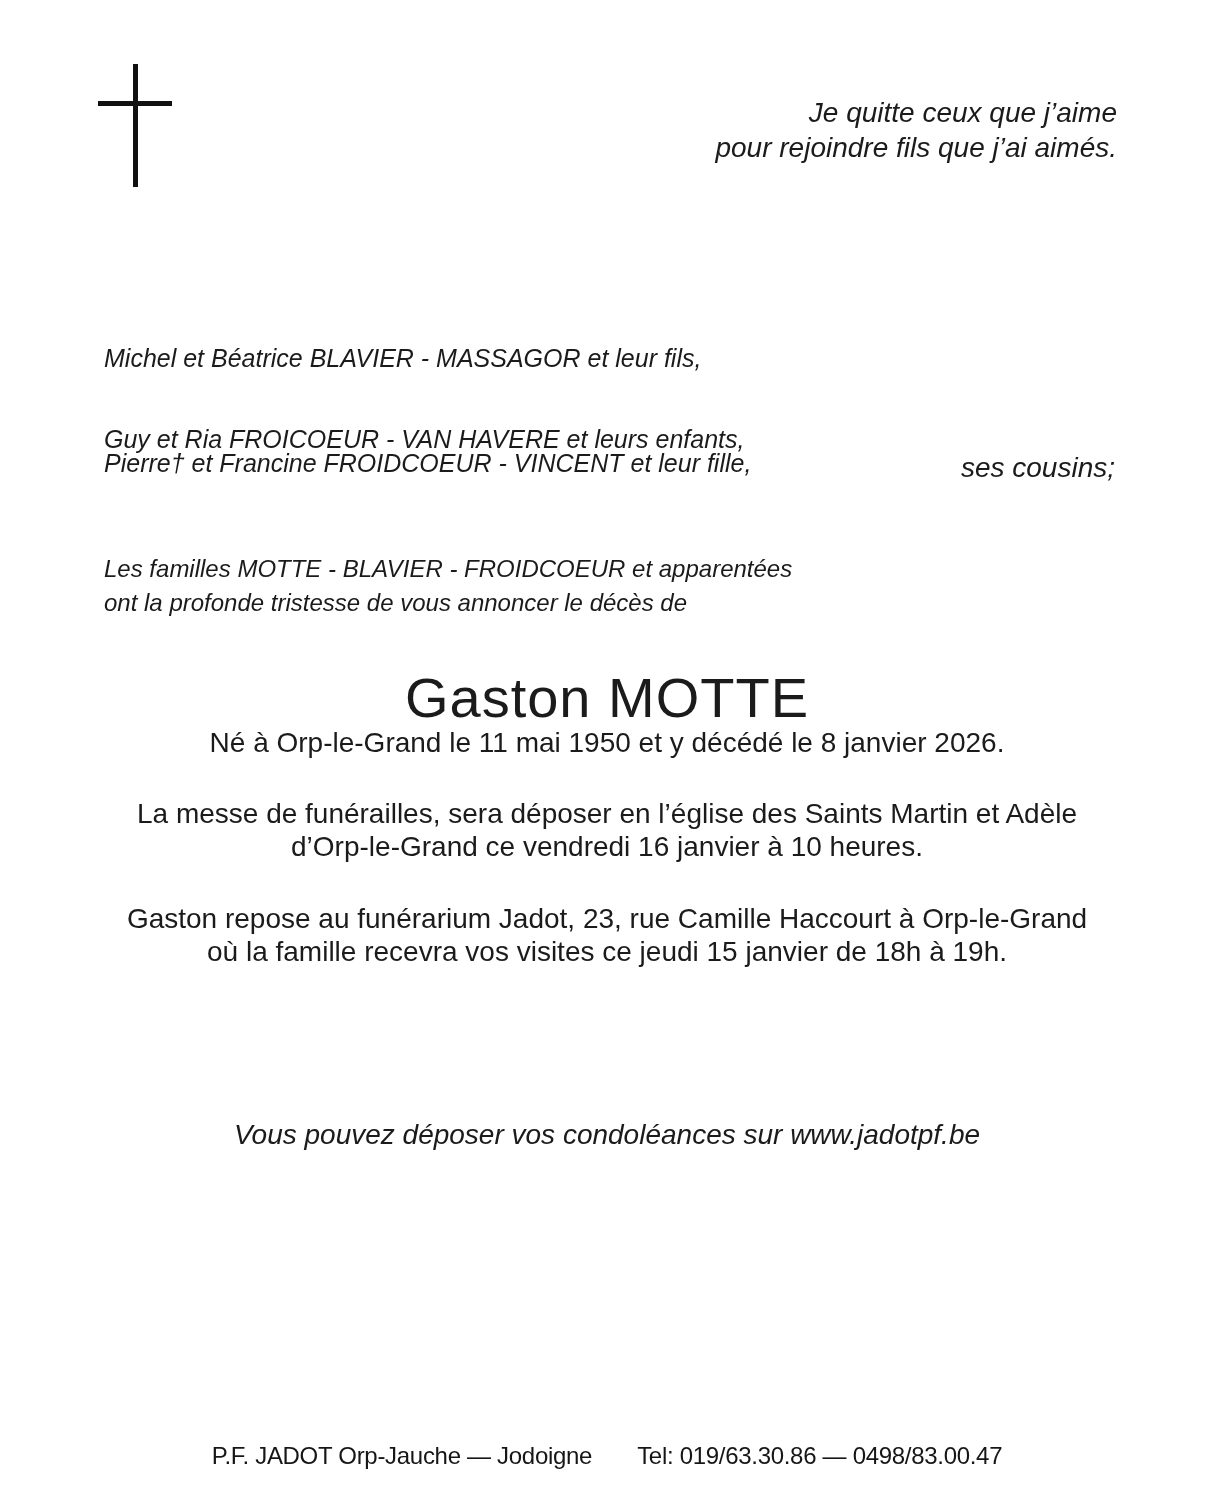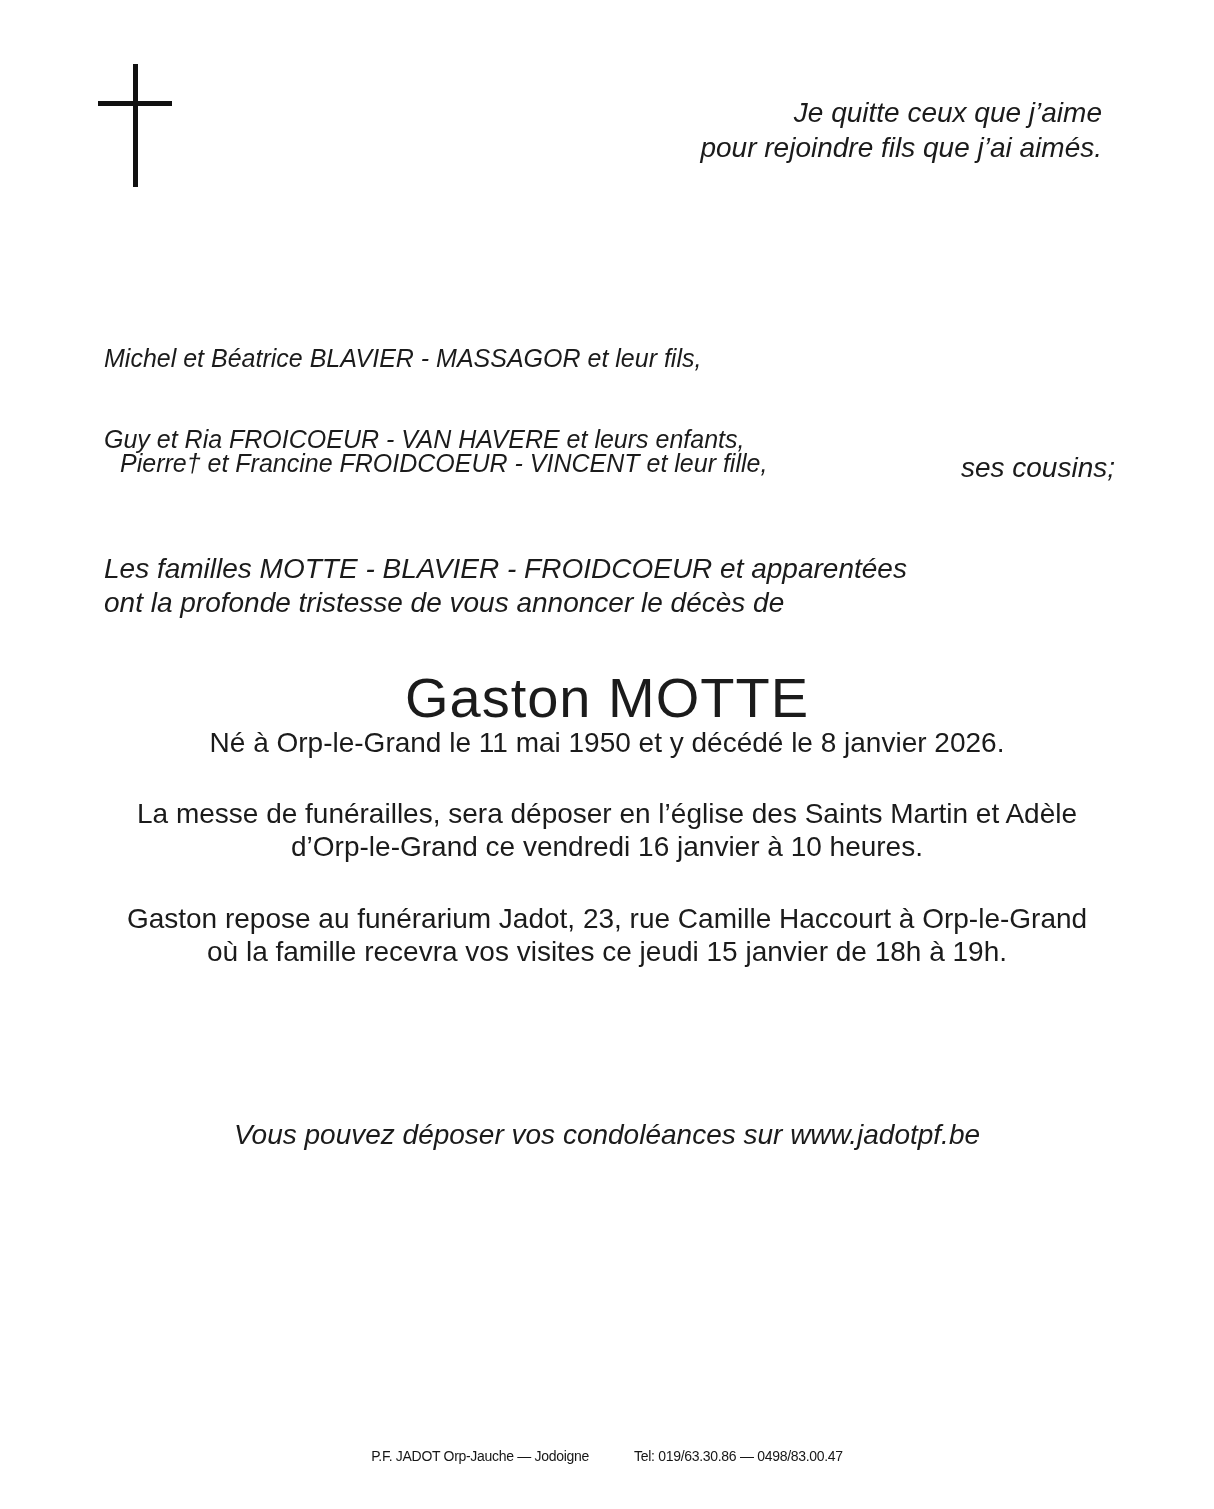--- a/index.html
+++ b/index.html
@@ -16,53 +16,53 @@
   }
   .abs { position: absolute; }
 
   
   .cross { left: 98px; top: 64px; width: 74px; height: 123px; }
   .cross .vbar { position: absolute; left: 35px; top: 0; width: 5px; height: 123px; background: #111; }
   .cross .hbar { position: absolute; left: 0; top: 37px; width: 74px; height: 5px; background: #111; }
 
   
   .quote {
-    right: 112px; top: 95px;
+    right: 97px; top: 95px;
     text-align: right;
     font-style: italic;
     font-size: 28px;
     line-height: 35px;
     white-space: nowrap;
     margin-left: 12px;
   }
 
   
   .rel-line {
     left: 104px;
     font-style: italic;
     font-size: 25px;
     line-height: 35px;
     white-space: nowrap;
   }
   .rel-1 { top: 341px; }
   .rel-2 { top: 394px; margin-top: 28px; }
-  .rel-3 { top: 446px; margin-left: 16px; }
+  .rel-3 { top: 446px; }
   .cousins {
     right: 99px; top: 450px;
     font-style: italic;
     font-size: 28px;
     line-height: 35px;
     white-space: nowrap;
   }
 
   
   .announce {
     left: 104px; top: 552px;
     font-style: italic;
-    font-size: 28px;
+    font-size: 24px;
     line-height: 34px;
     white-space: nowrap;
   }
 
   
   .deceased-name {
     left: 0; right: 0; top: 668px;
     text-align: center;
     font-size: 56px;
     line-height: 60px;
@@ -95,21 +95,21 @@
     line-height: 35px;
     white-space: nowrap;
   }
 
   
   .footer {
     left: 0; right: 0; top: 1443px;
     display: flex;
     justify-content: center;
     gap: 45px;
-    font-size: 14px;
+    font-size: 24px;
     line-height: 26px;
     letter-spacing: -0.3px;
     white-space: nowrap;
     color: #161616;
   }
 </style>
 </head>
 <body>
 
 <div class="page">

